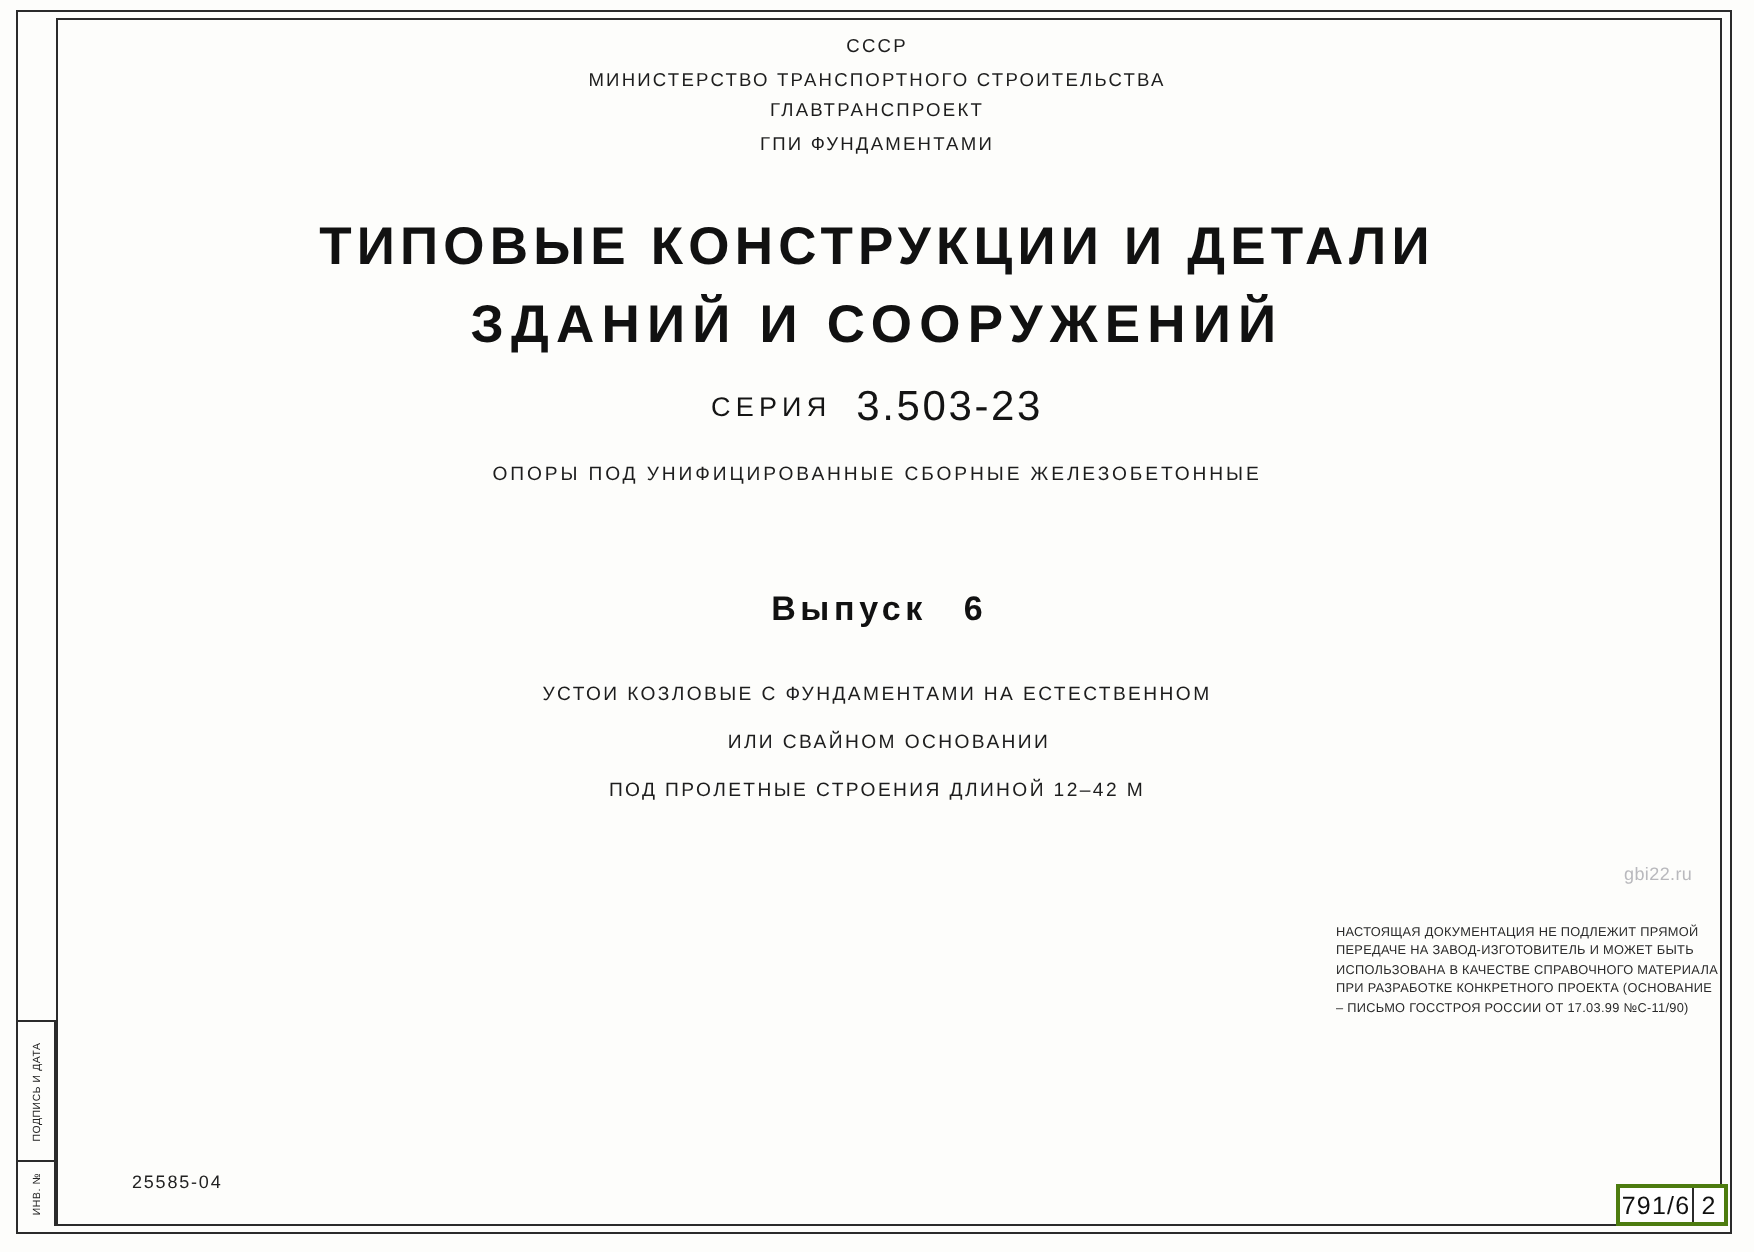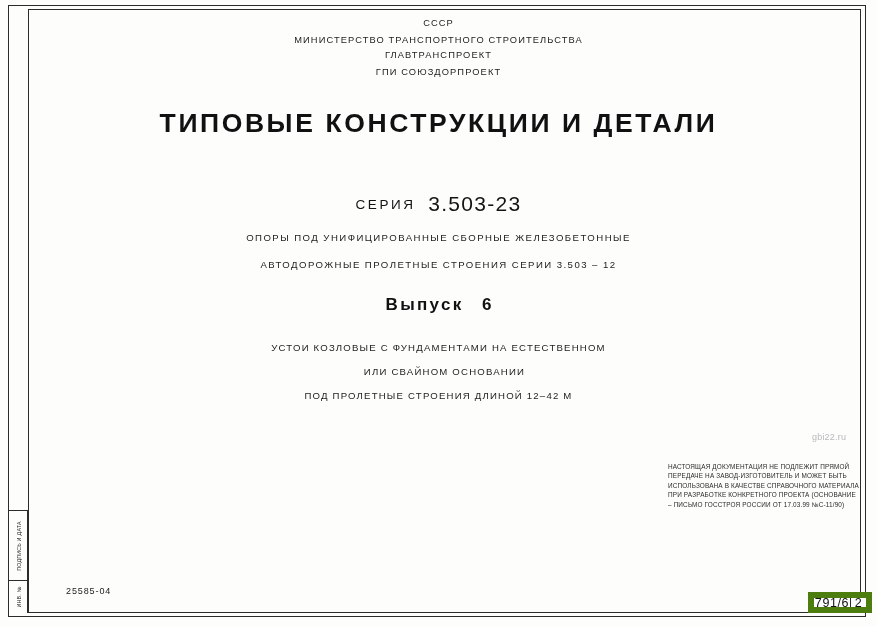--- a/index.html
+++ b/index.html
@@ -199,21 +199,21 @@
   }
 
   
   .stamp {
     position: absolute;
     left: 808px;
     top: 592px;
     height: 21px;
     display: flex;
     align-items: stretch;
-    border: 6px solid #4d7c0f;
+    border: 2px solid #4d7c0f;
     box-sizing: border-box;
     background: #fff;
   }
   .stamp .b {
     display: flex;
     align-items: center;
     justify-content: center;
     font-size: 12.5px;
     letter-spacing: 0.6px;
     color: #111;
@@ -236,31 +236,31 @@
       <span class="vtext">ПОДПИСЬ И ДАТА</span>
     </div>
     <div class="cell c2">
       <span class="vtext">ИНВ. №</span>
     </div>
   </div>
 
   <div class="org" style="top:33px;">МИНИСТЕРСТВО  ТРАНСПОРТНОГО  СТРОИТЕЛЬСТВА</div>
   <div class="org l1" style="top:16px;">СССР</div>
   <div class="org" style="top:48px;">ГЛАВТРАНСПРОЕКТ</div>
-  <div class="org" style="top:65px;">ГПИ СОЮЗДОРПРОЕКТ</div>
+  <div class="org" style="top:65px;">ГПИ ФУНДАМЕНТАМИ</div>
 
   <div class="title-1">ТИПОВЫЕ КОНСТРУКЦИИ И ДЕТАЛИ</div>
+  <div class="title-2">ЗДАНИЙ И СООРУЖЕНИЙ</div>
 
   <div class="series-line">
     <span class="lbl">СЕРИЯ</span>
     <span class="num">3.503-23</span>
   </div>
 
   <div class="sub s1">ОПОРЫ  ПОД  УНИФИЦИРОВАННЫЕ  СБОРНЫЕ  ЖЕЛЕЗОБЕТОННЫЕ</div>
-  <div class="sub s2">АВТОДОРОЖНЫЕ  ПРОЛЕТНЫЕ  СТРОЕНИЯ  СЕРИИ   3.503 – 12</div>
 
   <div class="issue">
     <span class="w">Выпуск</span>
     <span class="n">6</span>
   </div>
 
   <div class="desc d1">УСТОИ   КОЗЛОВЫЕ С ФУНДАМЕНТАМИ НА ЕСТЕСТВЕННОМ</div>
   <div class="desc d2">ИЛИ  СВАЙНОМ   ОСНОВАНИИ</div>
   <div class="desc d3">ПОД  ПРОЛЕТНЫЕ  СТРОЕНИЯ   ДЛИНОЙ  12–42 М</div>
 

